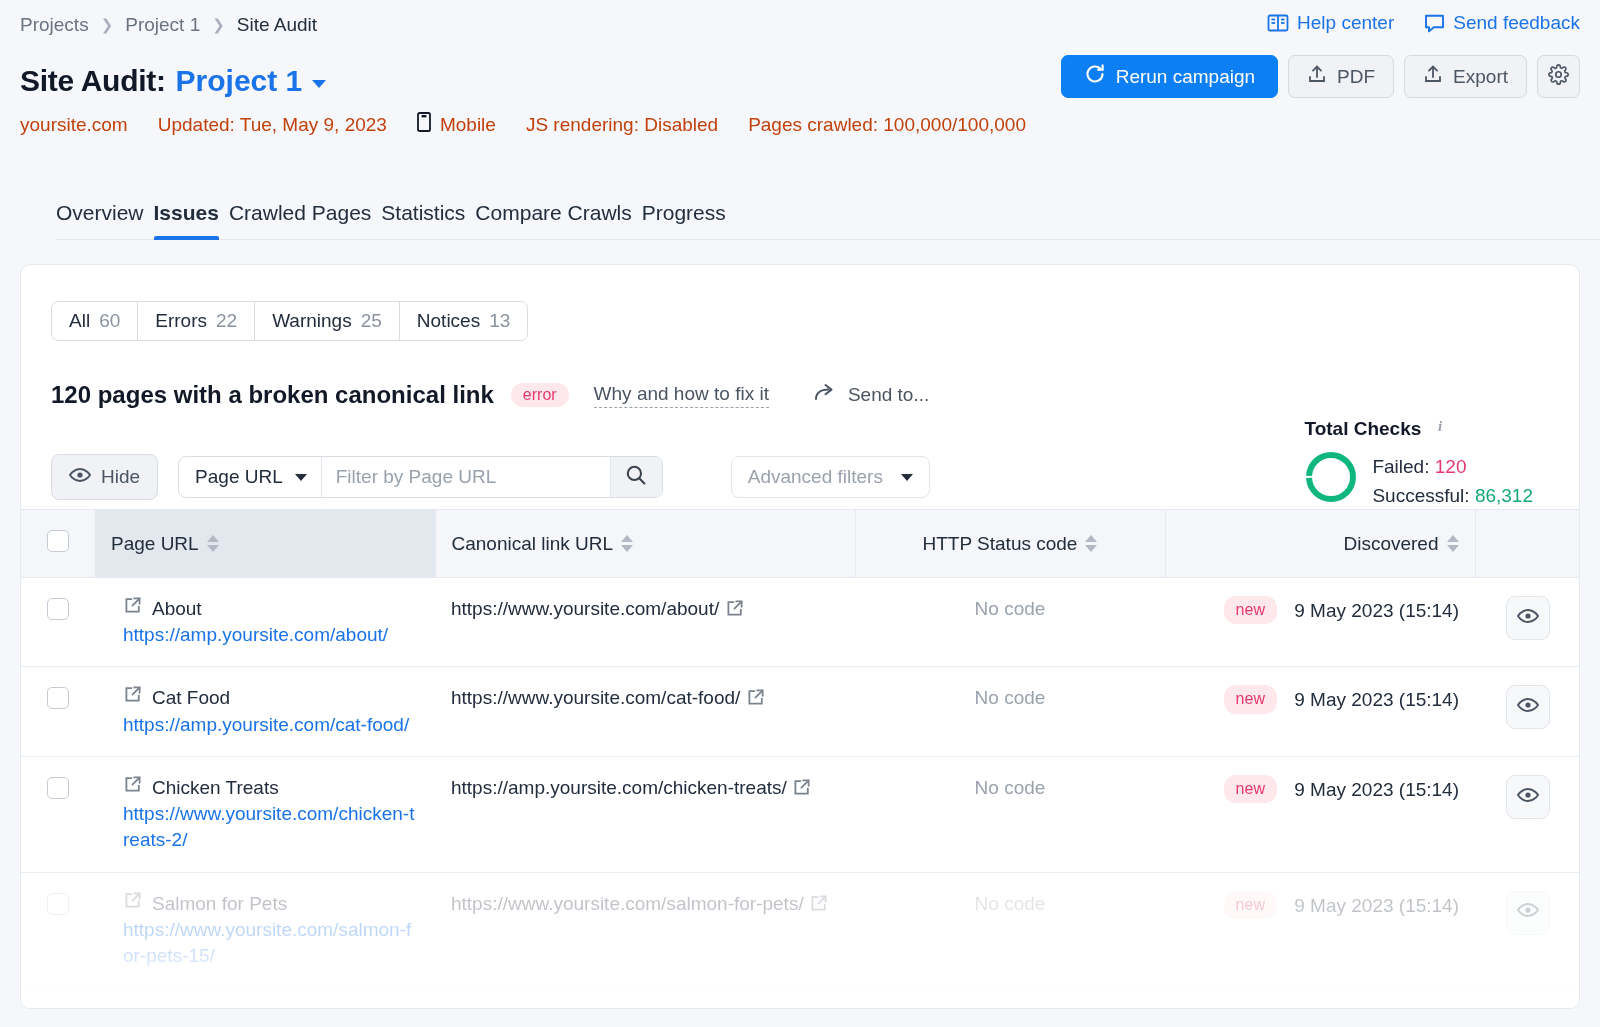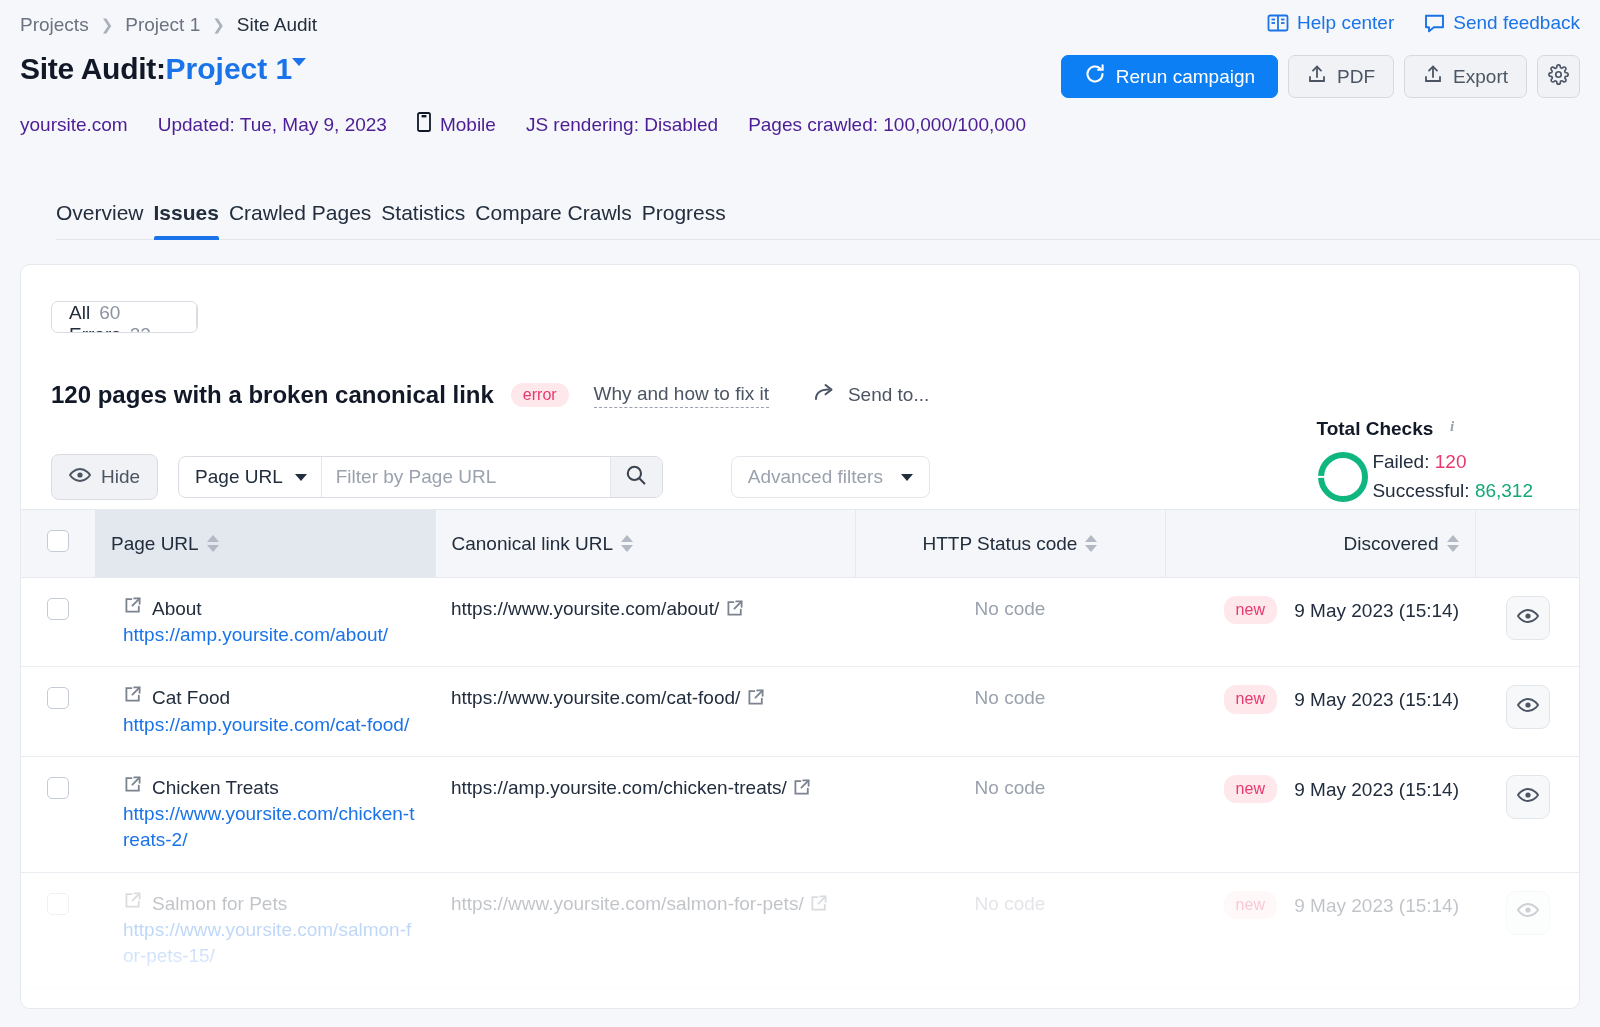--- a/index.html
+++ b/index.html
@@ -26,22 +26,22 @@
   .toplinks {
     position: absolute; right: 20px; top: 12px;
     display: flex; align-items: center; gap: 30px;
     font-size: 19px;
   }
   .toplink { display: flex; align-items: center; gap: 8px; color: #1a73e8; cursor: pointer; }
   .toplink svg { display: block; }
 
   
   .titlerow {
-    position: absolute; left: 20px; top: 52px;
-    display: flex; align-items: flex-start; 
+    position: absolute; left: 20px; top: 64px;
+    display: flex; align-items: center; gap: 10px;
   }
   .title-main { font-size: 30px; font-weight: bold; color: #111827; letter-spacing: -0.3px;}
   .title-project { font-size: 30px; font-weight: bold; color: #1a73e8; cursor: pointer; }
   .caret-blue {
     width: 0; height: 0; margin-top: 6px;
     border-left: 7px solid transparent; border-right: 7px solid transparent;
     border-top: 8px solid #1a73e8; cursor: pointer;
   }
 
   
@@ -58,21 +58,21 @@
   .btn.primary {
     background: #0d7ff5; border-color: #0d7ff5; color: #fff; font-weight: 500;
     padding: 16px 22px;
   }
   .btn.icon-only { width: 43px; padding: 0; }
 
   
   .metarow {
     position: absolute; left: 20px; top: 112px;
     display: flex; align-items: center; gap: 30px;
-    font-size: 19px; color: #4c1d95;
+    font-size: 19px; color: #c2410c;
   }
   .meta-item { display: flex; align-items: center; gap: 9px; }
 
   
   .tabsbar {
     position: absolute; left: 20px; top: 188px; width: 1560px;
     border-bottom: 1px solid #e2e6ea;
     display: flex; align-items: flex-end; gap: 10px;
     height: 52px;
     margin-left: 36px;
@@ -91,21 +91,21 @@
   .card {
     position: absolute; left: 20px; top: 264px; width: 1560px; height: 745px;
     background: #fff; border: 1px solid #e6e9ed; border-radius: 10px;
     overflow: hidden;
   }
 
   
   .segments {
     position: absolute; left: 30px; top: 36px;
     display: flex; border: 1px solid #d9dde3; border-radius: 7px; overflow: hidden;
-    background: #fff; height: 32px; flex-direction: column;
+    background: #fff; height: 40px;
   }
   .segment {
     display: flex; align-items: center; gap: 9px; padding: 0 17px;
     font-size: 19px; color: #222d3d; cursor: pointer;
     border-right: 1px solid #d9dde3;
   }
   .segment:last-child { border-right: none; }
   .segment .cnt { color: #8b93a1; }
 
   
@@ -167,21 +167,21 @@
     border-top: 7px solid #222d3d;
   }
 
   
   .totalchecks { position: absolute; right: 46px; top: 152px; }
   .tc-head {
     display: flex; align-items: center; gap: 10px;
     font-size: 19px; font-weight: bold; color: #111827; margin-bottom: 8px;
     margin-left: 2px;
   }
-  .tc-body { display: flex; align-items: flex-start; gap: 0; }
+  .tc-body { display: flex; align-items: flex-end; gap: 12px; }
   .tc-lines { font-size: 19px; line-height: 1.5; }
   .tc-lines .failedv { color: #e8386d; }
   .tc-lines .okv { color: #13a878; }
   .tc-lines .lbl { color: #222d3d; }
 
   
   .tablewrap { position: absolute; left: 0; right: 0; top: 244px; bottom: 0; }
   table { width: 100%; border-collapse: collapse; table-layout: fixed; }
   thead th {
     background: #f4f6f9; border-top: 1px solid #e6e9ed; border-bottom: 1px solid #e6e9ed;

